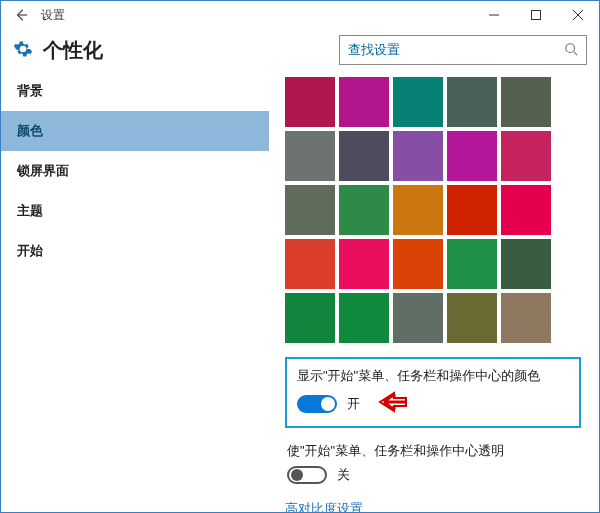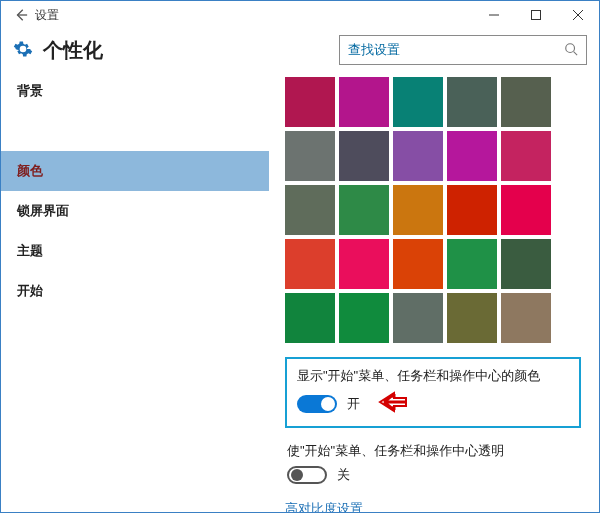--- a/index.html
+++ b/index.html
@@ -22,20 +22,21 @@
     padding: 0 0 0 6px;
     background: #fff;
   }
   .titlebar .back {
     width: 28px; height: 28px;
     display: flex; align-items: center; justify-content: center;
     color: #555;
     cursor: pointer;
   }
   .titlebar .title {
+    margin-left: 6px;
     font-size: 12px;
     color: #333;
   }
   .titlebar .spacer { flex: 1; }
   .titlebar .winbtn {
     width: 42px; height: 28px;
     display: flex; align-items: center; justify-content: center;
     color: #333;
     cursor: pointer;
   }
@@ -75,22 +76,21 @@
     height: 40px;
     display: flex;
     align-items: center;
     padding: 0 16px;
     font-size: 13px;
     color: #222;
     cursor: pointer;
   }
   .nav-item.selected {
     background: #8db8dc;
-    color: #7f1d1d;
-    margin-top: 40px;
+    color: #0c4a6e;
   }
   .content {
     flex: 1;
     padding: 6px 12px 0 16px;
     overflow: hidden;
   }
   .swatches {
     display: grid;
     grid-template-columns: repeat(5, 50px);
     grid-auto-rows: 50px;

